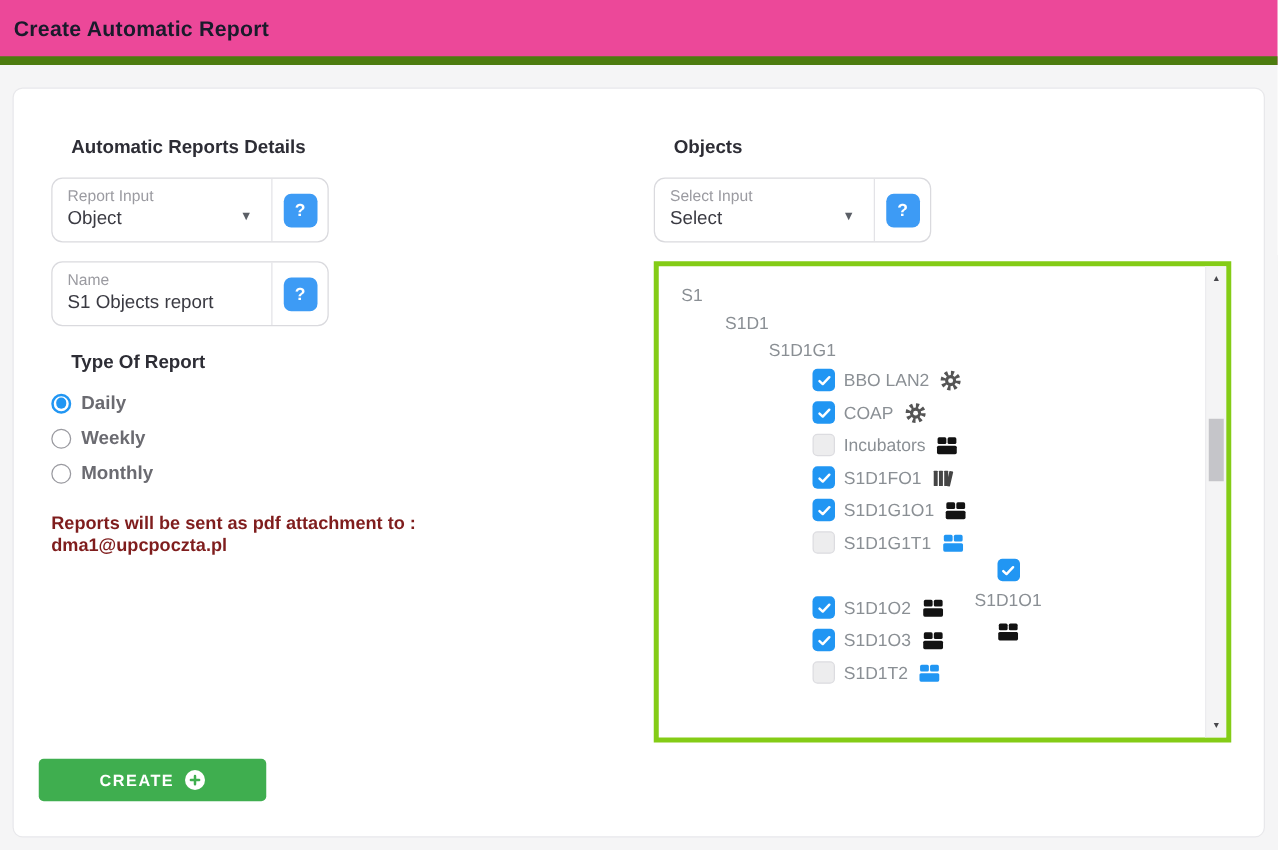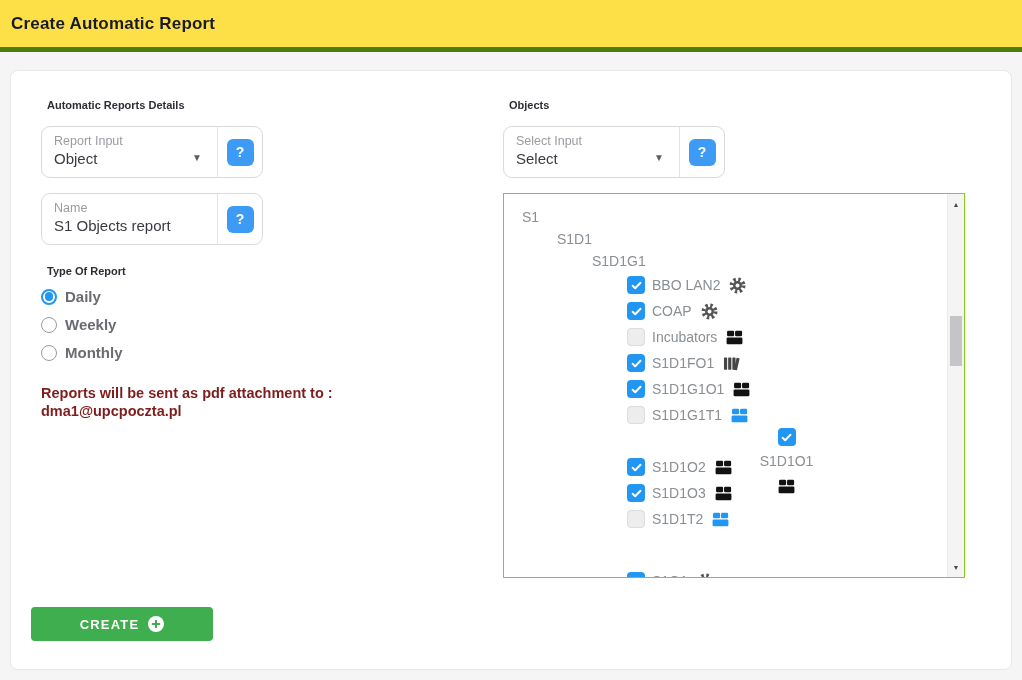--- a/index.html
+++ b/index.html
@@ -5,32 +5,32 @@
   * { box-sizing: border-box; }
   html,body { margin:0; padding:0; }
   body {
     width:1022px; height:680px; position:relative; overflow:hidden;
     background:#f5f5f6;
     font-family:"Liberation Sans","DejaVu Sans",sans-serif;
     color:#3a3a42;
   }
   
   .topbar { position:absolute; left:0; top:0; width:1022px; height:52px;
-            background:#fde047; border-bottom:5px solid #4d7c0f; }
+            background:#ec4899; border-bottom:7px solid #4d7c0f; }
   .topbar h1 { margin:0; padding:14px 0 0 11px; font-size:17px; font-weight:700;
                color:#191b2b; letter-spacing:.2px; }
 
   
   .card { position:absolute; left:10px; top:70px; width:1002px; height:600px;
           background:#fff; border:1px solid #e8e8eb; border-radius:8px; }
 
-  .section-h { font-size:11px; font-weight:700; color:#2d2d35; margin:6px; }
+  .section-h { font-size:15px; font-weight:700; color:#2d2d35; margin:16px; }
 
   .details-col { position:absolute; left:30px; top:22px; width:450px; }
-  .objects-col { position:absolute; left:492px; top:22px; width:462px; }
+  .objects-col { position:absolute; left:512px; top:22px; width:462px; }
 
   
   .sel-box { display:flex; width:222px; height:52px; margin-top:15px;
              border:1px solid #dadade; border-radius:9px; background:#fff; }
   .sel-main { flex:1; position:relative; padding:7px 0 0 12px; cursor:pointer; }
   .sel-label { display:block; font-size:12.5px; color:#9b9ba1; }
   .sel-value { display:block; font-size:15px; color:#3a3a42; margin-top:2px; }
   .caret { position:absolute; right:15px; top:25px; font-size:10px; color:#5b5f66; }
   .sel-help { width:45px; border-left:1px solid #e3e3e7; display:flex;
               align-items:center; justify-content:center; }
@@ -48,21 +48,21 @@
   .radio-row.checked .radio { border:2px solid #2196f3; }
   .radio-row.checked .radio::after { content:""; position:absolute; inset:1.8px;
            border-radius:50%; background:#2196f3; }
   .radio-label { font-size:15px; font-weight:700; color:#6b6b71; }
 
   .note { margin:24px 0 0 0; font-size:14.5px; font-weight:700; color:#7f1d1d;
           line-height:17.5px; }
 
   
   .tree-panel { position:relative; margin-top:15px; width:462px; height:385px;
-                border:1px solid #84cc16; background:#fff; overflow:hidden; }
+                border:4px solid #84cc16; background:#fff; overflow:hidden; }
   .tree-rows { position:absolute; left:0; right:18px; top:0; bottom:0; padding-top:12px; }
   .tree-row { display:flex; align-items:center; height:26px; gap:7px;
               font-size:14px; color:#8a8f94; cursor:pointer; white-space:nowrap; }
   .tree-row.group { height:22px; }
   .cb { width:18px; height:18px; border-radius:4px; flex:none;
         display:flex; align-items:center; justify-content:center; }
   .cb.checked { background:#2196f3; }
   .cb.unchecked { background:#ededee; border:1px solid #dcdce0; }
   .tico { width:21px; height:21px; display:flex; align-items:center; justify-content:center; flex:none; }
 

